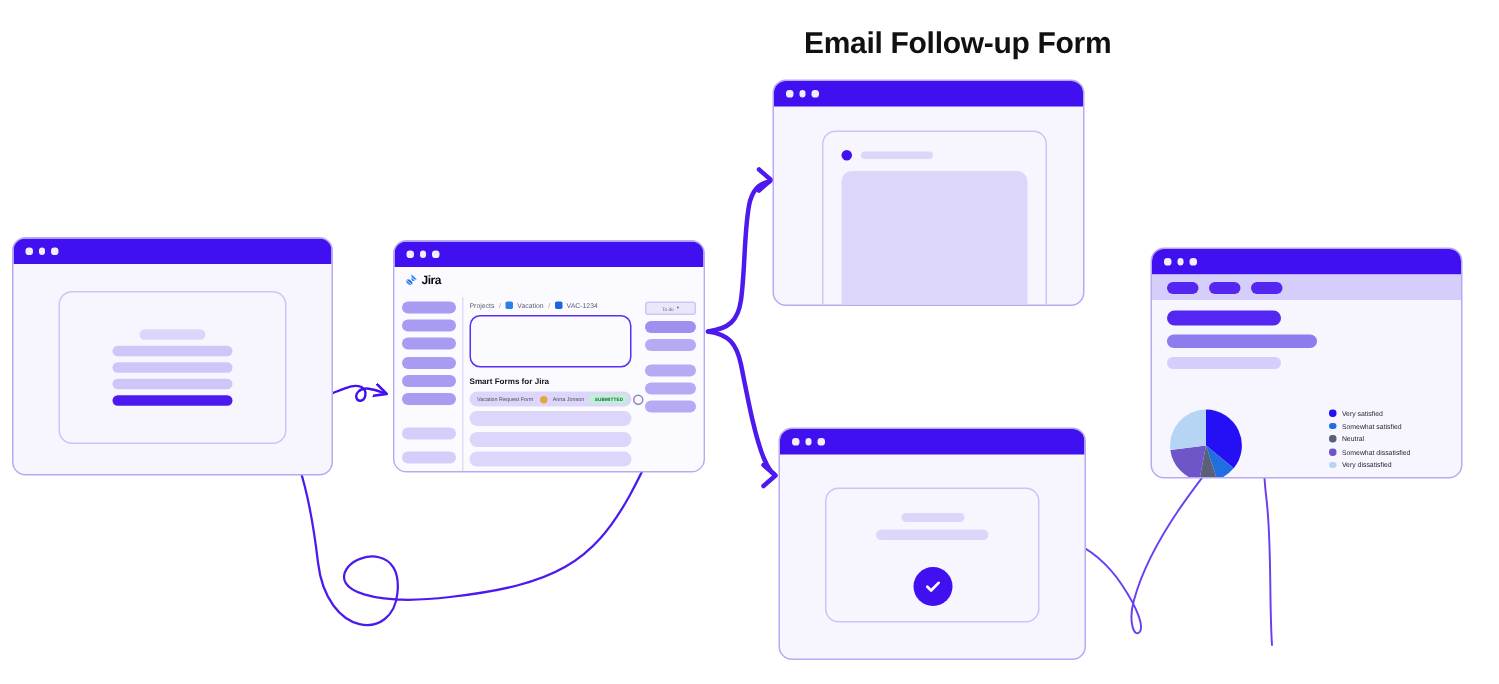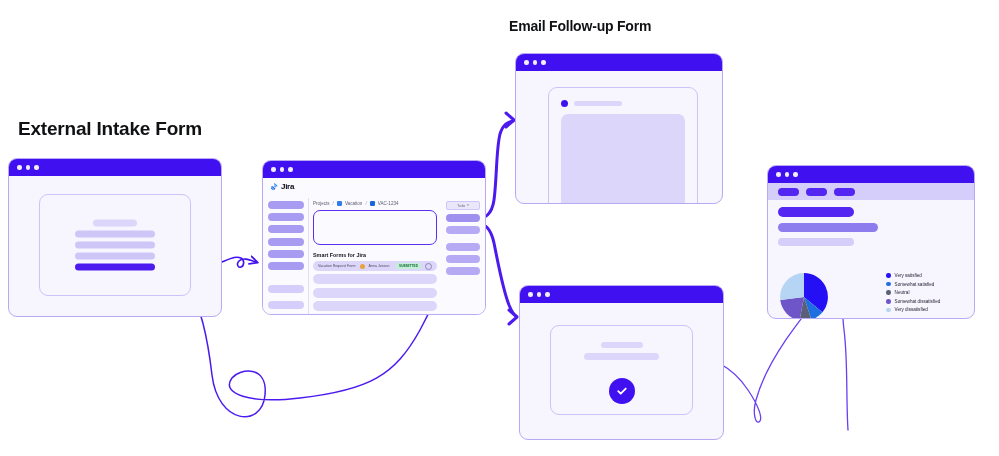--- a/index.html
+++ b/index.html
@@ -173,24 +173,23 @@
 
     <g>
       <path d="M848,430 C846,400 848,360 844,330 C842,312 842,300 845,292" fill="none" stroke="#6a3ef2" stroke-width="1.3" stroke-linecap="round" marker-end="url(#ah2)"></path>
     </g>
 
     <g>
       <path d="M853,420 C851,385 849,350 846,310 C845,300 846,295 848,292" fill="none" stroke="#6a3ef2" stroke-width="0"></path>
     </g>
   </svg>
 
-  <div class="title" style="left:18px;top:118px;font-size:19px;">External Intake Form</div>
-
-
-  <div class="title" style="left:509px;top:18px;font-size:14px;">Email Follow-up Form</div>
+
+
+  <div class="title" style="left:536px;top:18px;font-size:20px;">Email Follow-up Form</div>
 
 
 
   <div class="win" style="left:8px;top:158px;width:214px;height:159px;">
     <div class="win-bar">
       <span class="dot"></span>
       <span class="dot"></span>
       <span class="dot"></span>
     </div>
     <div class="win-body">
@@ -199,21 +198,21 @@
           <div class="bar b-light" style="width:44px;height:7px;"></div>
           <div class="bar b-mid" style="width:80px;height:7px;"></div>
           <div class="bar b-mid" style="width:80px;height:7px;"></div>
           <div class="bar b-mid" style="width:80px;height:7px;"></div>
           <div class="bar b-solid" style="width:80px;height:7px;"></div>
         </div>
       </div>
     </div>
   </div>
 
-  <div class="win" style="left:262px;top:160px;width:224px;height:155px;">
+  <div class="win" style="left:262px;top:160px;width:208px;height:155px;">
     <div class="win-bar">
       <span class="dot"></span>
       <span class="dot"></span>
       <span class="dot"></span>
     </div>
     <div class="win-body" style="background:#fbfaff;">
 
       <div class="jira-logo">
         <svg width="9" height="9" viewBox="0 0 24 24">
           <path d="M11.5 2.2 L21 11.6 L16.6 11.6 L11.5 6.6 Z" fill="#2684ff"></path>

